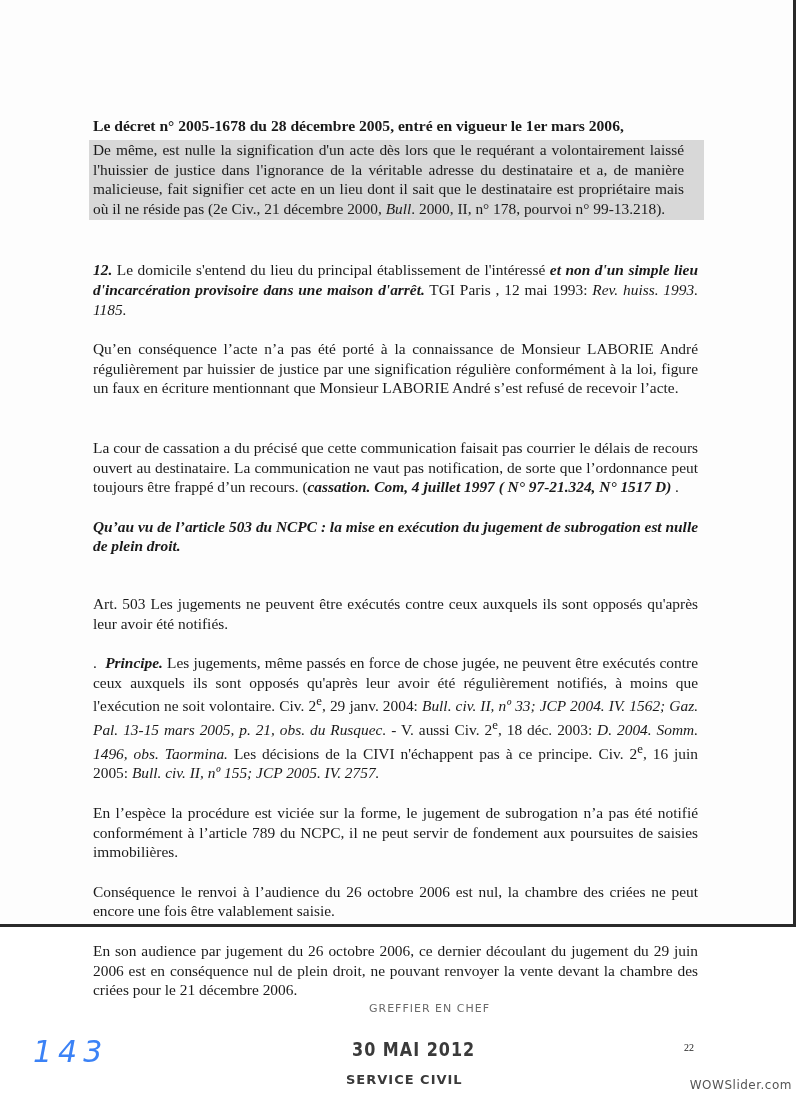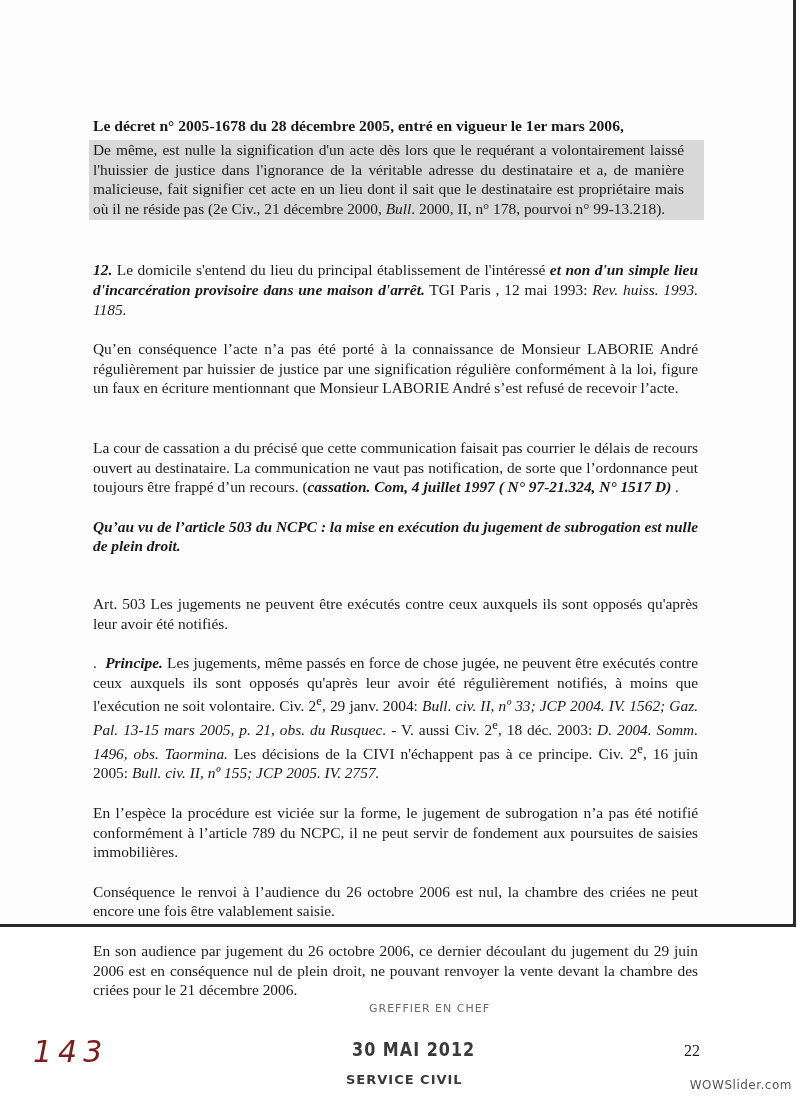--- a/index.html
+++ b/index.html
@@ -35,24 +35,24 @@
   .gap-xl { height: 38px; }
   .stamp {
     position: absolute; font-family: "DejaVu Sans", sans-serif; color: #3a3a3a;
     letter-spacing: 1px;
   }
   .stamp-greffier { left: 325px; top: 1002px; font-size: 11px; font-weight: normal; color: #6a6a6a; margin-left: 44px; }
   .stamp-date { left: 352px; top: 1040px; font-size: 16px; font-weight: bold; transform: scaleY(1.25); }
   .stamp-service { left: 346px; top: 1072px; font-size: 13px; font-weight: bold; }
   .handwritten {
     position: absolute; left: 33px; top: 1034px; font-size: 30px;
-    font-family: "DejaVu Sans", sans-serif; font-weight: 200; color: #7f1d1d;
+    font-family: "DejaVu Sans", sans-serif; font-weight: 200; color: #3b82f6;
     letter-spacing: 6px; font-style: italic;
   }
-  .page-number { position: absolute; left: 684px; top: 1042px; font-size: 16px; font-family: Liberation Serif, serif; }
+  .page-number { position: absolute; left: 684px; top: 1042px; font-size: 10px; font-family: Liberation Serif, serif; }
   .watermark {
     position: absolute; right: 6px; bottom: 8px; font-family: "DejaVu Sans", sans-serif;
     font-size: 12px; color: #555; background: #fff; padding: 0 2px; letter-spacing: 0.5px;
   }
 </style>
 </head>
 <body>
 
 <div class="page">
 

